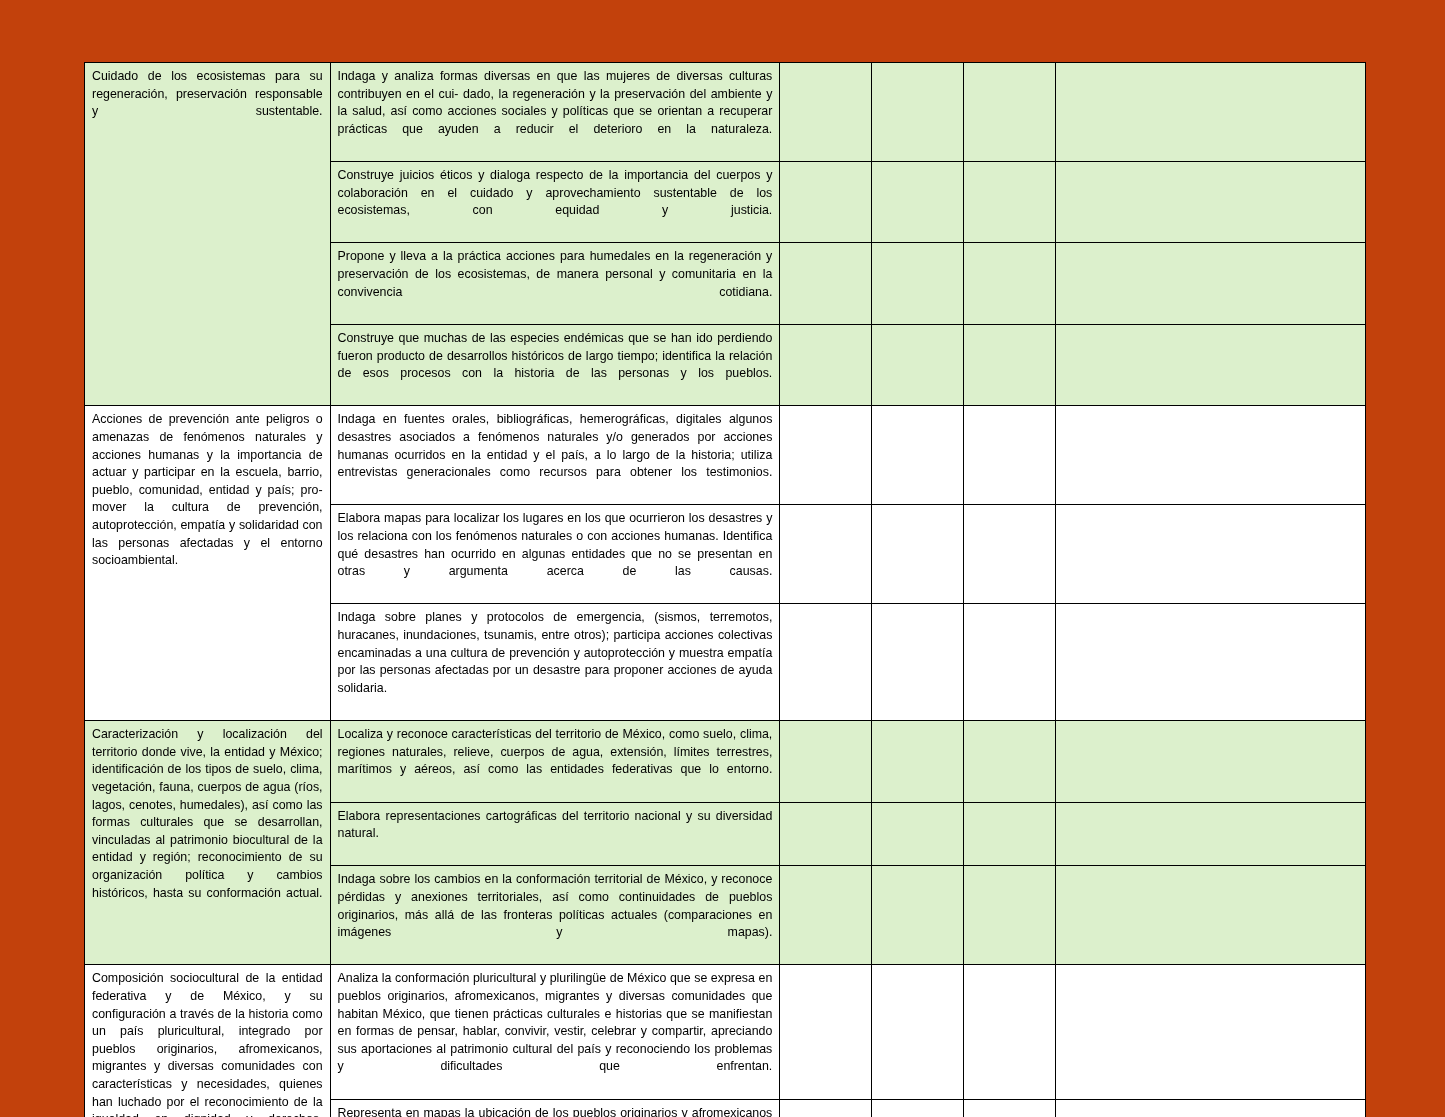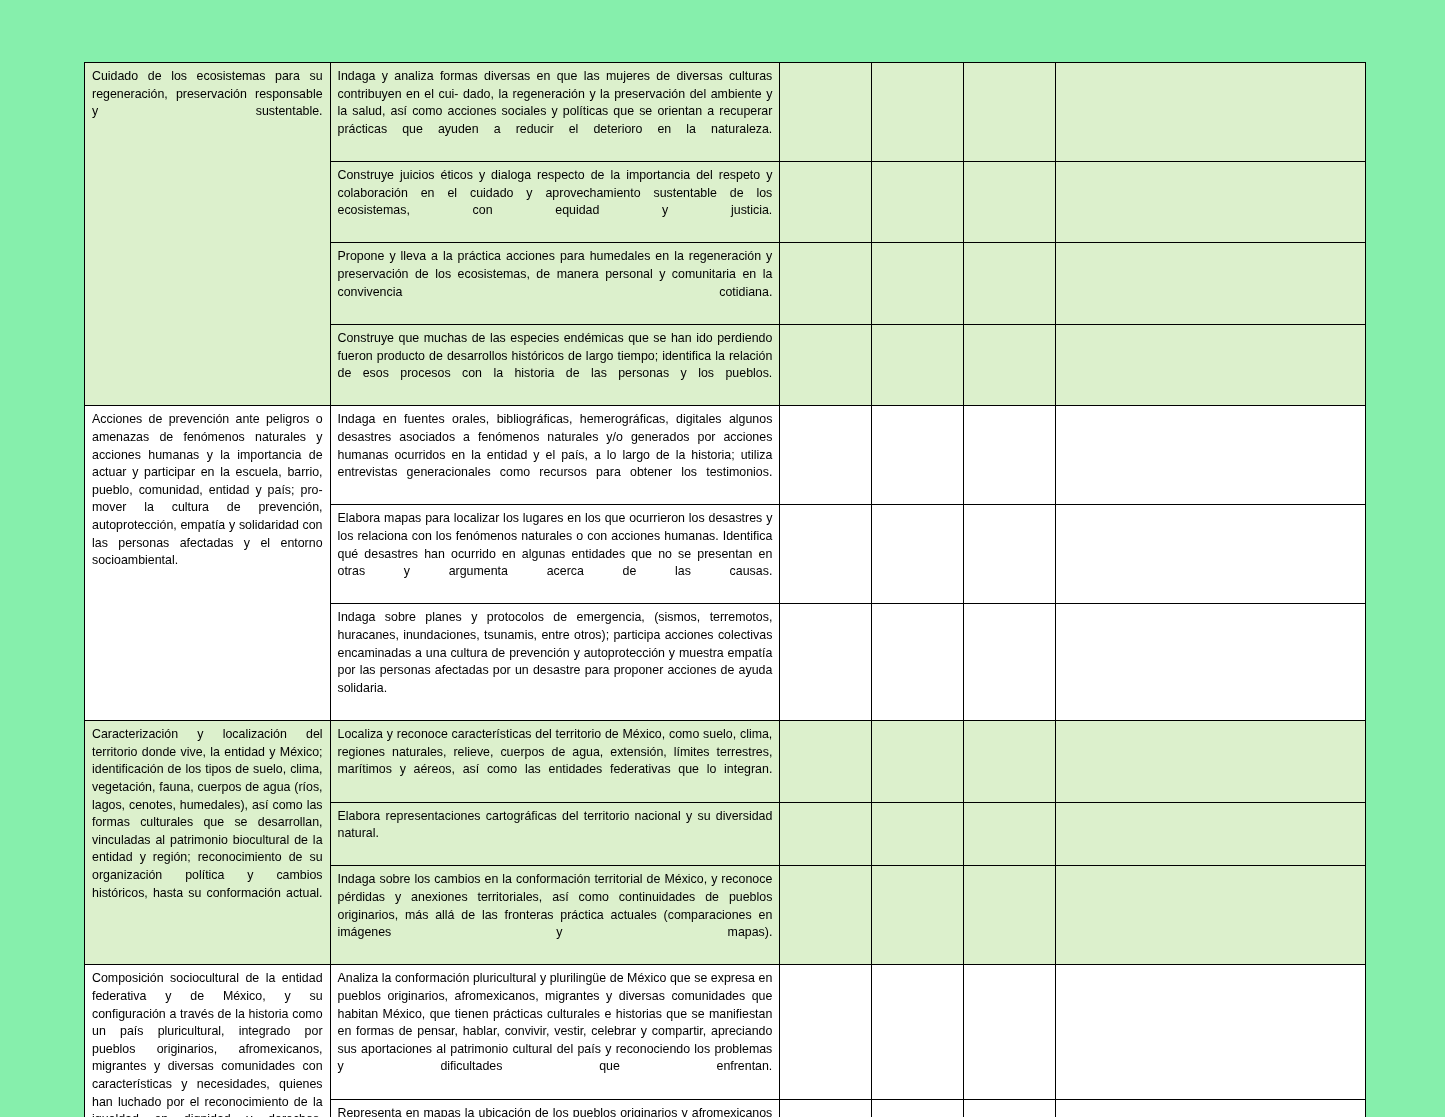--- a/index.html
+++ b/index.html
@@ -10,21 +10,21 @@
   body {
     width: 1445px;
     height: 1117px;
     font-family: "Liberation Sans", sans-serif;
     overflow: hidden;
   }
   .page {
     position: relative;
     width: 1445px;
     height: 1117px;
-    background: #86efac;
+    background: #c2410c;
   }
   table.curriculum-table {
     position: absolute;
     left: 84px;
     top: 62px;
     width: 1282px;
     border-collapse: collapse;
     table-layout: fixed;
     background: #ffffff;
   }
@@ -95,21 +95,21 @@
           <td class="desc-cell">
             <span class="cell-text">Indaga y analiza formas diversas en que las mujeres de diversas culturas contribuyen en el cui- dado, la regeneración y la preservación del ambiente y la salud, así como acciones sociales y políticas que se orientan a recuperar prácticas que ayuden a reducir el deterioro en la naturaleza.</span>
           </td>
           <td class="blank-cell"></td>
           <td class="blank-cell"></td>
           <td class="blank-cell"></td>
           <td class="blank-cell"></td>
         </tr>
         <tr class="green-row">
           <td class="desc-cell">
-            <span class="cell-text">Construye juicios éticos y dialoga respecto de la importancia del respeto y colaboración en el cuidado y aprovechamiento sustentable de los ecosistemas, con equidad y justicia.</span>
+            <span class="cell-text">Construye juicios éticos y dialoga respecto de la importancia del cuerpos y colaboración en el cuidado y aprovechamiento sustentable de los ecosistemas, con equidad y justicia.</span>
           </td>
           <td class="blank-cell"></td>
           <td class="blank-cell"></td>
           <td class="blank-cell"></td>
           <td class="blank-cell"></td>
         </tr>
         <tr class="green-row">
           <td class="desc-cell">
             <span class="cell-text">Propone y lleva a la práctica acciones para humedales en la regeneración y preservación de los ecosistemas, de manera personal y comunitaria en la convivencia cotidiana.</span>
           </td>
@@ -155,39 +155,39 @@
           <td class="blank-cell"></td>
           <td class="blank-cell"></td>
           <td class="blank-cell"></td>
           <td class="blank-cell"></td>
         </tr>
         <tr class="green-row">
           <td class="content-cell" rowspan="3">
             <span class="cell-text">Caracterización y localización del territorio donde vive, la entidad y México; identificación de los tipos de suelo, clima, vegetación, fauna, cuerpos de agua (ríos, lagos, cenotes, humedales), así como las formas culturales que se desarrollan, vinculadas al patrimonio biocultural de la entidad y región; reconocimiento de su organización política y cambios históricos, hasta su conformación actual.</span>
           </td>
           <td class="desc-cell">
-            <span class="cell-text">Localiza y reconoce características del territorio de México, como suelo, clima, regiones naturales, relieve, cuerpos de agua, extensión, límites terrestres, marítimos y aéreos, así como las entidades federativas que lo integran.</span>
+            <span class="cell-text">Localiza y reconoce características del territorio de México, como suelo, clima, regiones naturales, relieve, cuerpos de agua, extensión, límites terrestres, marítimos y aéreos, así como las entidades federativas que lo entorno.</span>
           </td>
           <td class="blank-cell"></td>
           <td class="blank-cell"></td>
           <td class="blank-cell"></td>
           <td class="blank-cell"></td>
         </tr>
         <tr class="green-row">
           <td class="desc-cell">
             <span class="cell-text">Elabora representaciones cartográficas del territorio nacional y su diversidad natural.</span>
           </td>
           <td class="blank-cell"></td>
           <td class="blank-cell"></td>
           <td class="blank-cell"></td>
           <td class="blank-cell"></td>
         </tr>
         <tr class="green-row">
           <td class="desc-cell">
-            <span class="cell-text">Indaga sobre los cambios en la conformación territorial de México, y reconoce pérdidas y anexiones territoriales, así como continuidades de pueblos originarios, más allá de las fronteras práctica actuales (comparaciones en imágenes y mapas).</span>
+            <span class="cell-text">Indaga sobre los cambios en la conformación territorial de México, y reconoce pérdidas y anexiones territoriales, así como continuidades de pueblos originarios, más allá de las fronteras políticas actuales (comparaciones en imágenes y mapas).</span>
           </td>
           <td class="blank-cell"></td>
           <td class="blank-cell"></td>
           <td class="blank-cell"></td>
           <td class="blank-cell"></td>
         </tr>
         <tr class="white-row">
           <td class="content-cell" rowspan="3">
             <span class="cell-text">Composición sociocultural de la entidad federativa y de México, y su configuración a través de la historia como un país pluricultural, integrado por pueblos originarios, afromexicanos, migrantes y diversas comunidades con características y necesidades, quienes han luchado por el reconocimiento de la igualdad en dignidad y derechos.</span>
           </td>

